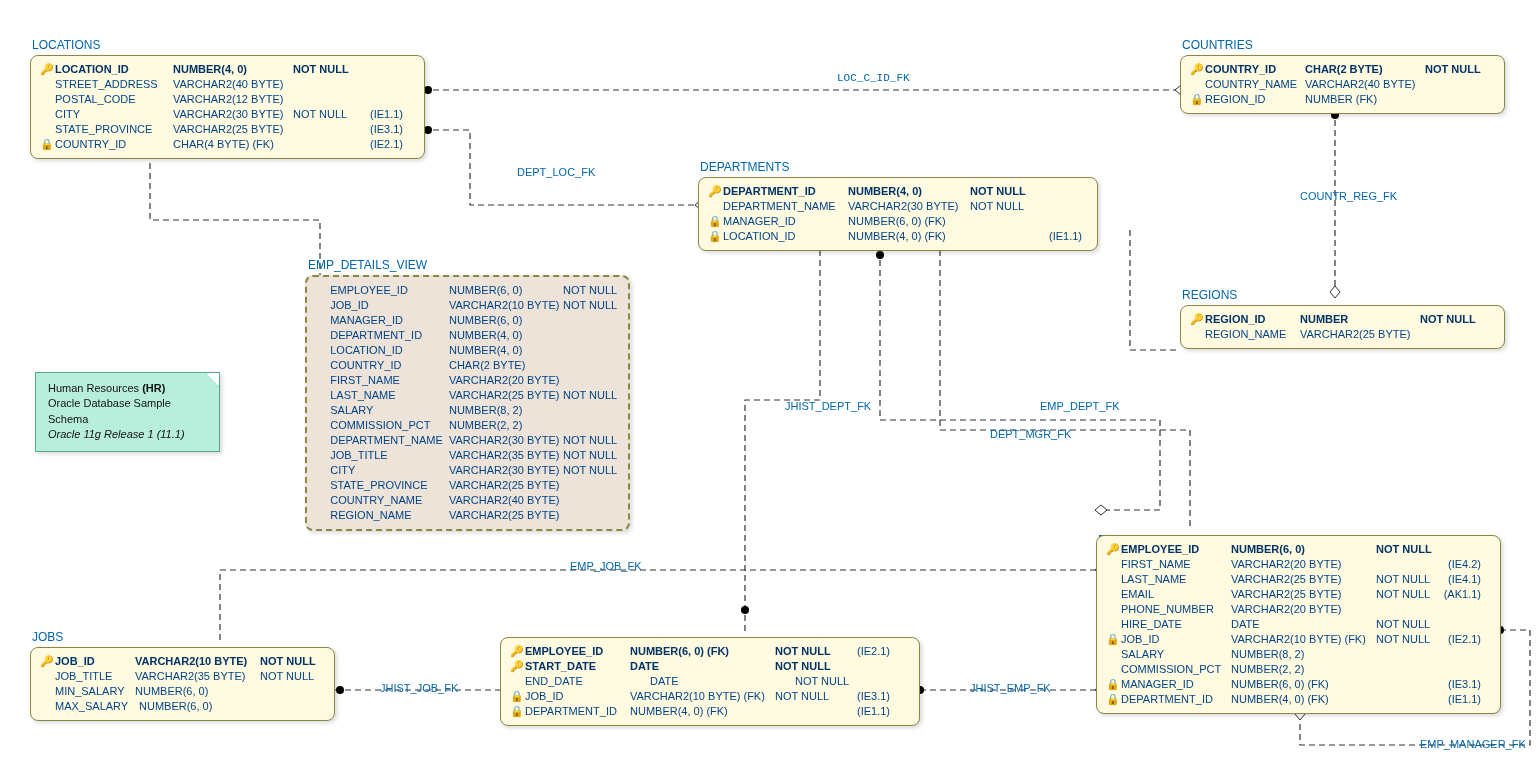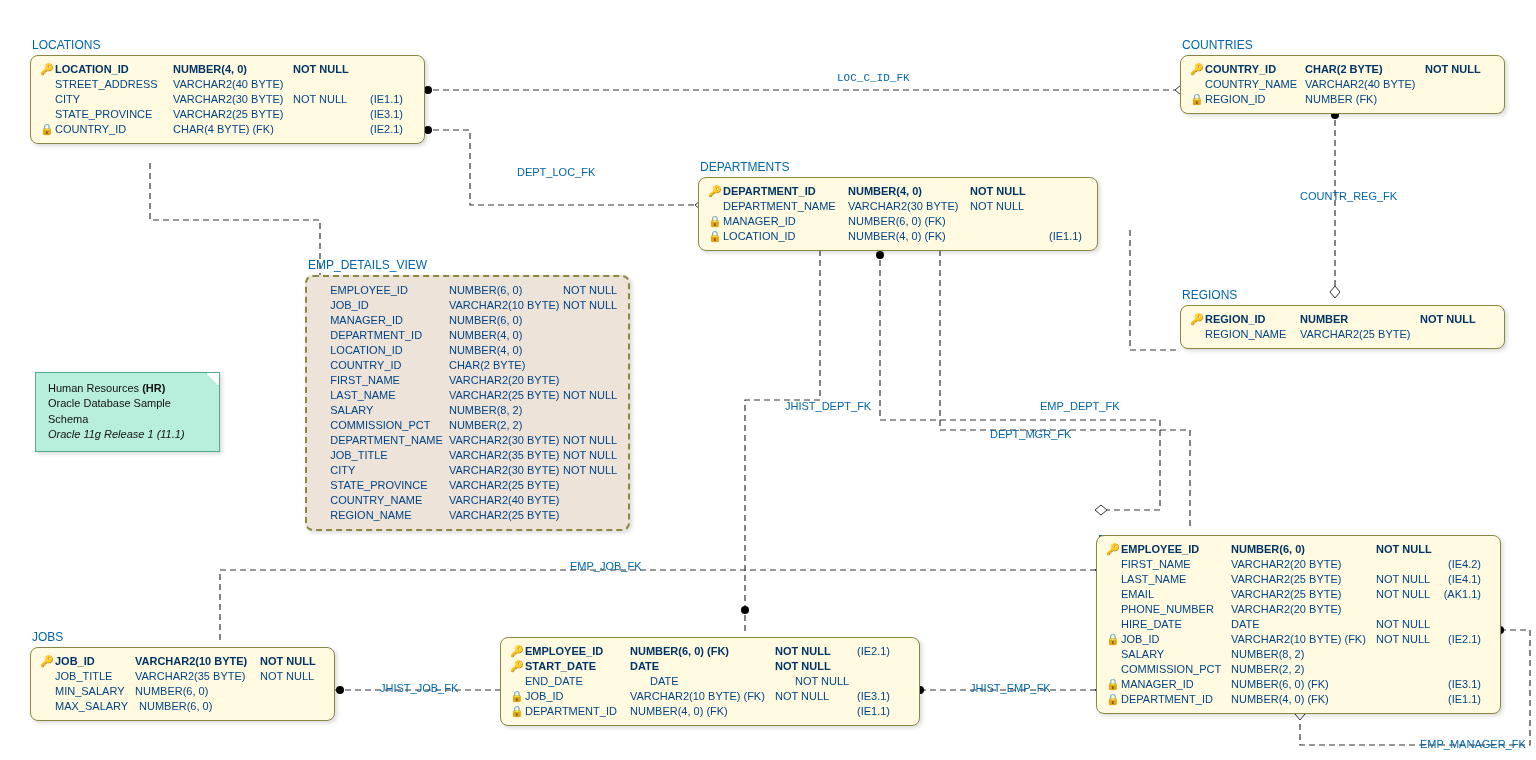--- a/index.html
+++ b/index.html
@@ -146,20 +146,27 @@
     </div>
     <div class="row ">
       <span class="icon"></span>
       <span class="col-name" style="width:118px">STREET_ADDRESS</span>
       <span class="col-type" style="width:120px">VARCHAR2(40 BYTE)</span>
       <span class="col-null" style="width:60px"></span>
       <span class="col-ie" style="width:50px"></span>
     </div>
     <div class="row ">
       <span class="icon"></span>
+      <span class="col-name" style="width:118px">POSTAL_CODE</span>
+      <span class="col-type" style="width:120px">VARCHAR2(12 BYTE)</span>
+      <span class="col-null" style="width:60px"></span>
+      <span class="col-ie" style="width:50px"></span>
+    </div>
+    <div class="row ">
+      <span class="icon"></span>
       <span class="col-name" style="width:118px">CITY</span>
       <span class="col-type" style="width:120px">VARCHAR2(30 BYTE)</span>
       <span class="col-null" style="width:60px">NOT NULL</span>
       <span class="col-ie" style="width:50px">(IE1.1)</span>
     </div>
     <div class="row ">
       <span class="icon"></span>
       <span class="col-name" style="width:118px">STATE_PROVINCE</span>
       <span class="col-type" style="width:120px">VARCHAR2(25 BYTE)</span>
       <span class="col-null" style="width:60px"></span>

